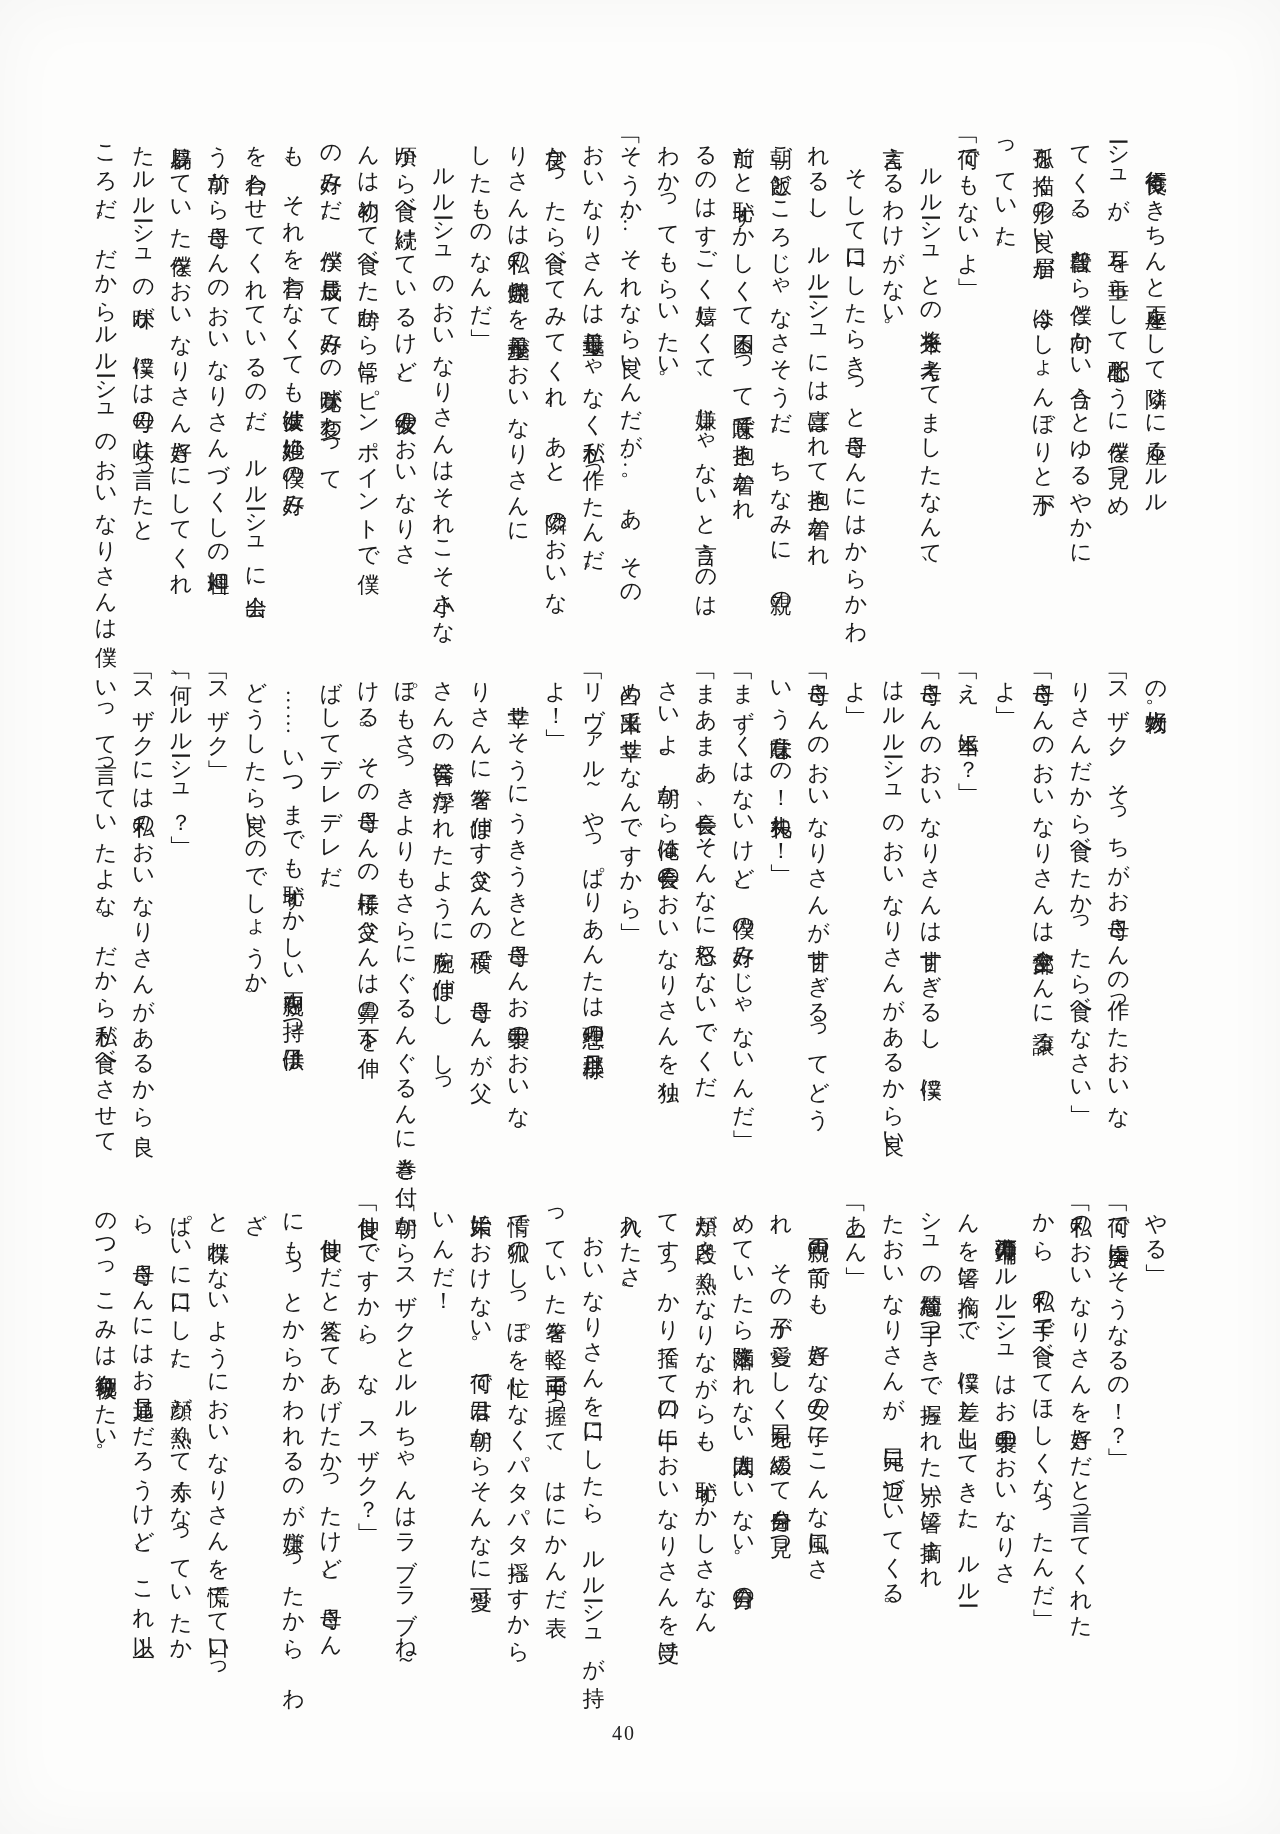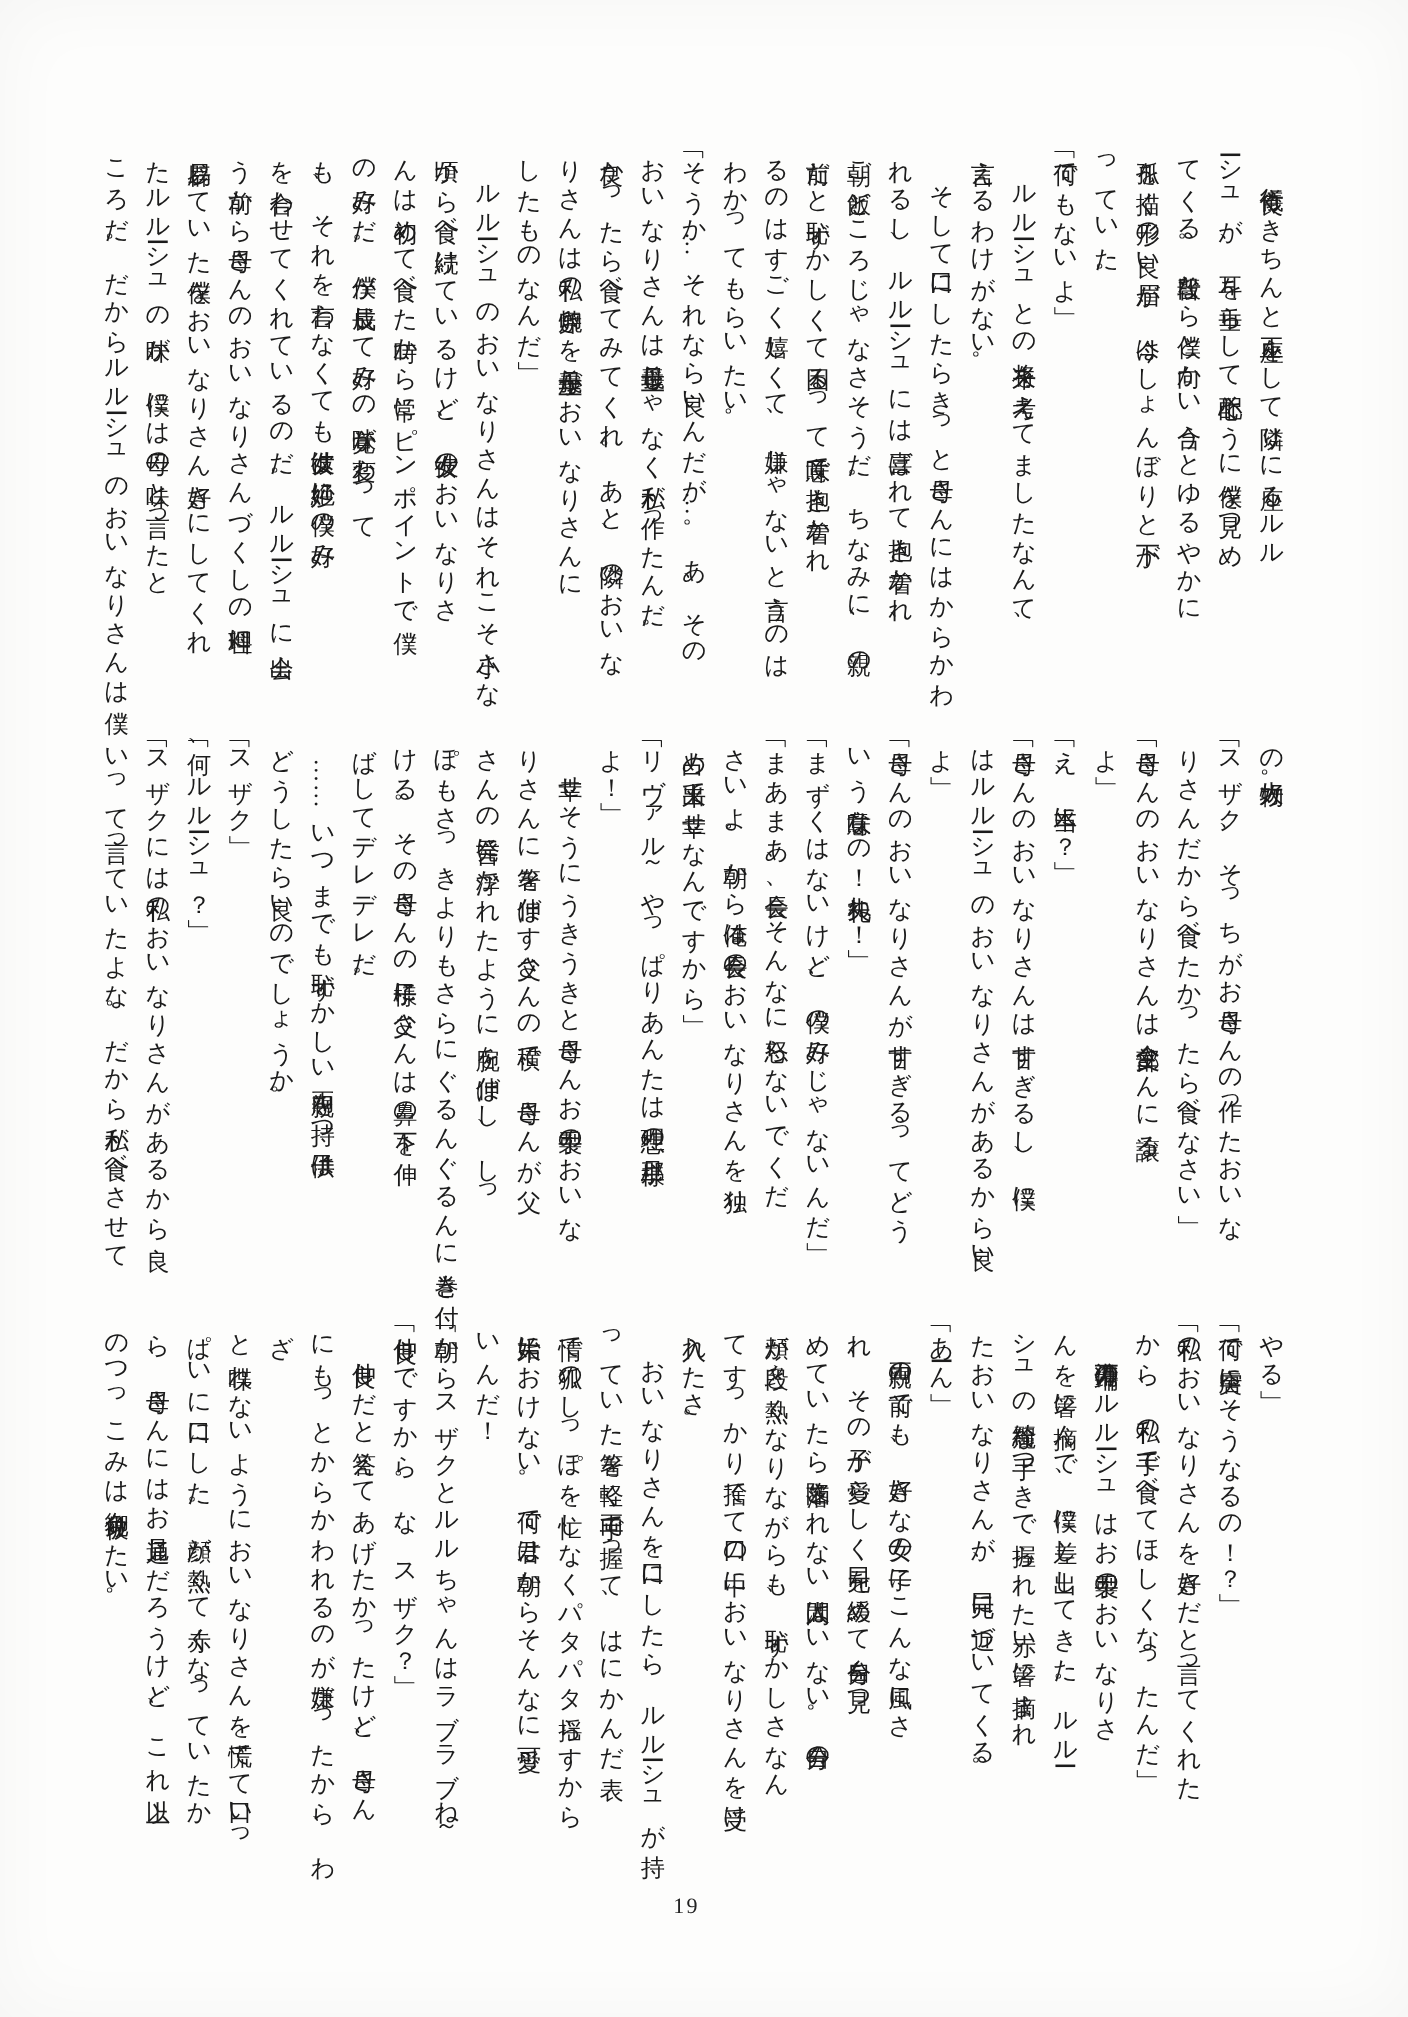--- a/index.html
+++ b/index.html
@@ -132,15 +132,15 @@
       <p class="col">「朝からスザクとルルちゃんはラブラブね～</p>
       <p class="col">「仲良しですから。な、スザク？」</p>
       <p class="col">　仲良しだと答えてあげたかったけど、母さん</p>
       <p class="col">にもっとからかわれるのが嫌だったから、わざ</p>
       <p class="col">と喋れないようにおいなりさんを慌てて口いっ</p>
       <p class="col">ぱいに口にした。顔が熱くて赤くなっていたか</p>
       <p class="col">ら、母さんにはお見通しだろうけど、これ以上</p>
       <p class="col">のつっこみは御免被りたい。</p>
     </div>
 
-  <div class="pagenum">19</div>
+  <div class="pagenum">40</div>
 
 </div>
 
 </body></html>

